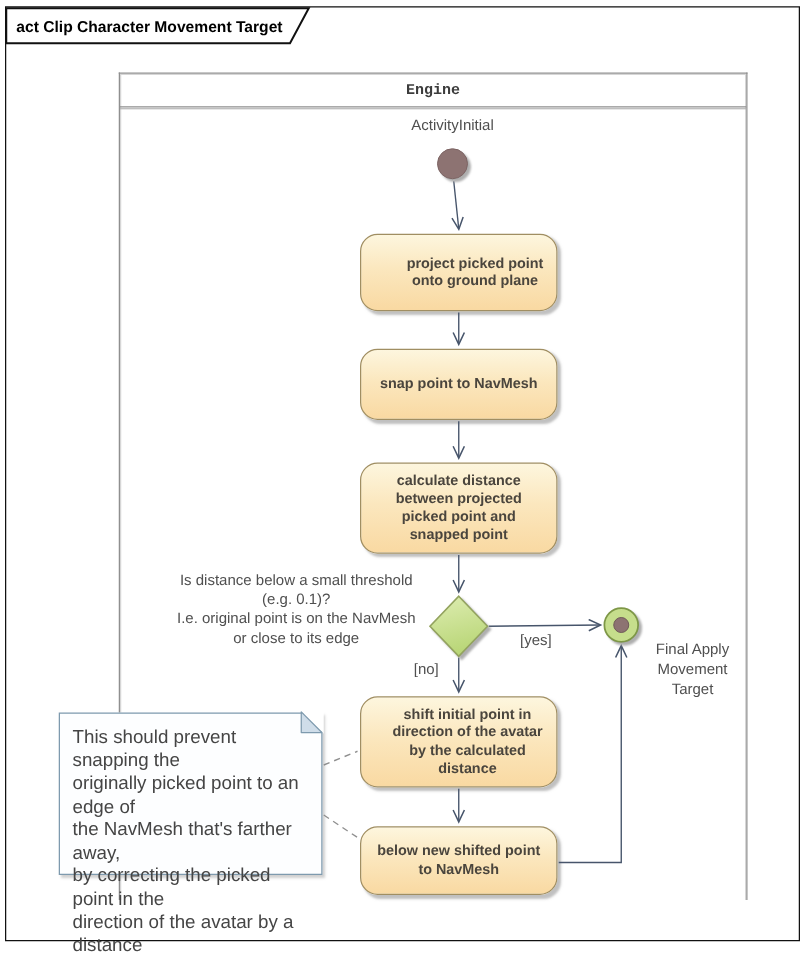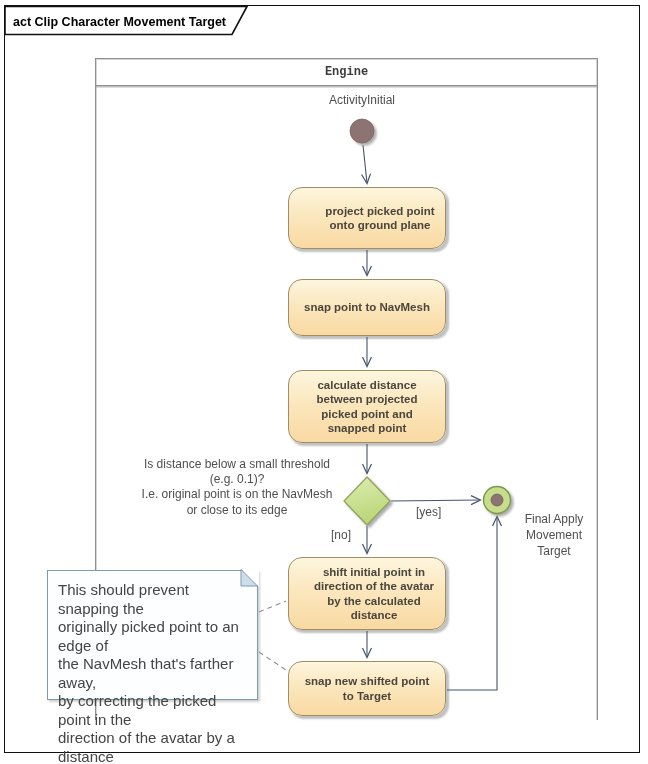--- a/index.html
+++ b/index.html
@@ -57,21 +57,21 @@
   <div class="engine-frame">
     <div class="engine-header">Engine</div>
   </div>
 
   <div class="label center initial-label">ActivityInitial</div>
 
   <div class="activity" style="top:187px;height:62px;padding-left:36px;">project picked point onto ground plane</div>
   <div class="activity" style="top:370px;height:73px;">calculate distance between projected picked point and snapped point</div>
   <div class="activity" style="top:279px;height:57px;">snap point to NavMesh</div>
   <div class="activity" style="top:557px;height:73px;padding-left:24px;">shift initial point in direction of the avatar by the calculated distance</div>
-  <div class="activity" style="top:661px;height:55px;">snap new shifted point to Target</div>
+  <div class="activity" style="top:661px;height:55px;">below new shifted point to NavMesh</div>
 
   <div class="label center decision-question">Is distance below a small threshold
 (e.g. 0.1)?
 I.e. original point is on the NavMesh
 or close to its edge</div>
   <div class="label no-label">[no]</div>
   <div class="label yes-label">[yes]</div>
   <div class="label center final-label">Final Apply
 Movement
 Target</div>

